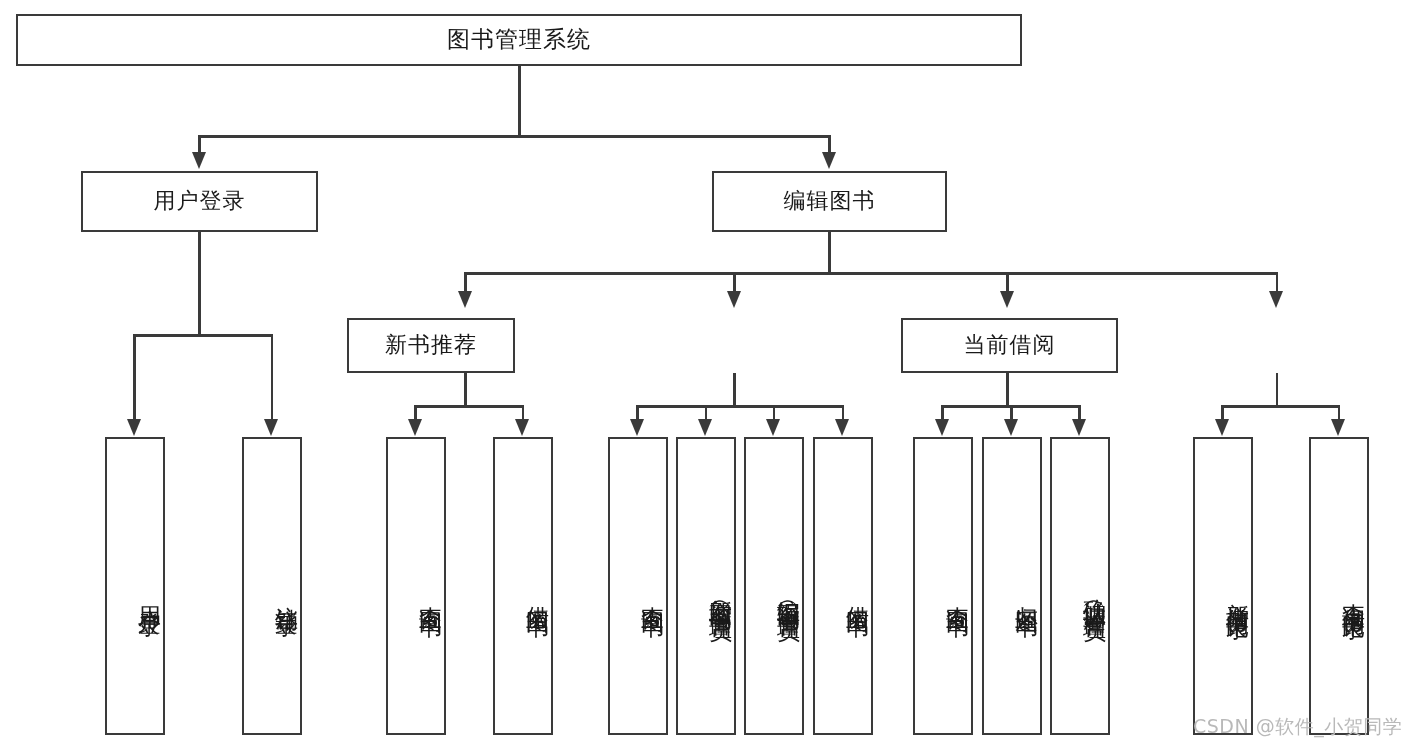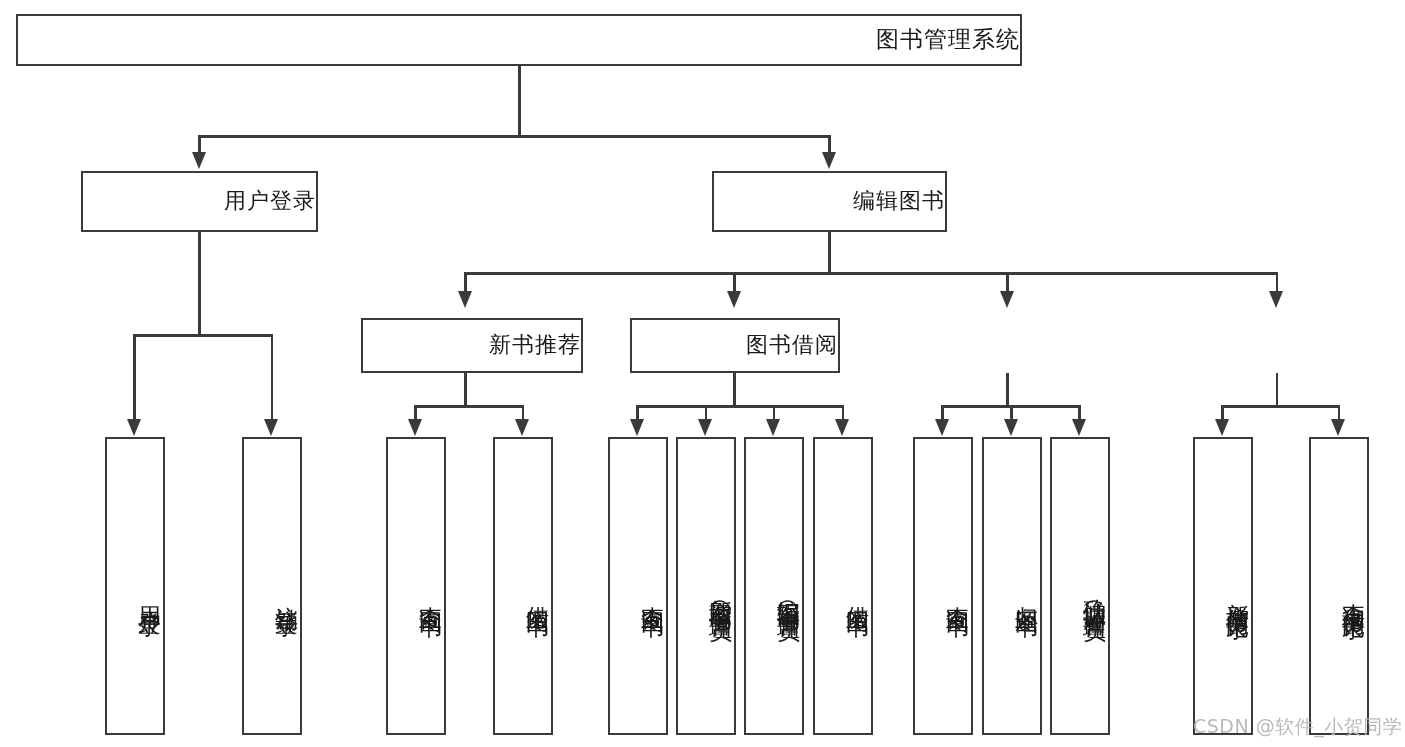--- a/index.html
+++ b/index.html
@@ -17,21 +17,21 @@
     background: #ffffff;
     overflow: hidden;
   }
   .node {
     position: absolute;
     box-sizing: border-box;
     border: 2.5px solid #3a3a3a;
     background: #ffffff;
     display: flex;
     align-items: center;
-    justify-content: flex-end;
+    justify-content: center;
     color: #1a1a1a;
   }
   .node-h {
     font-size: 22px;
     line-height: 1.1;
     letter-spacing: 1px;
     white-space: nowrap;
   }
   .node-root {
     font-size: 23px;
@@ -108,25 +108,25 @@
   <div class="ln hline" style="left:464px; top:272px; width:814px;"></div>
   <div class="ln vline" style="left:464px; top:272px; height:20px;"></div>
   <div class="ln vline" style="left:733px; top:272px; height:20px;"></div>
   <div class="ln vline" style="left:1006px; top:272px; height:20px;"></div>
   <div class="ln vline" style="left:1275.5px; top:272px; height:20px;"></div>
   <div class="arrow" style="left:457.5px; top:291px;"></div>
   <div class="arrow" style="left:726.5px; top:291px;"></div>
   <div class="arrow" style="left:999.5px; top:291px;"></div>
   <div class="arrow" style="left:1269px; top:291px;"></div>
 
-  <div class="node node-h" style="left:361px; top:318px; width:222px; height:55px;">
+  <div class="node node-h" style="left:347px; top:318px; width:168px; height:55px;">
     <span>新书推荐</span>
   </div>
-  <div class="node node-h" style="left:630px; top:318px; width:210px; height:55px;">
-    <span>图书借阅</span>
+  <div class="node node-h" style="left:901px; top:318px; width:217px; height:55px;">
+    <span>当前借阅</span>
   </div>
 
   <div class="ln vline" style="left:464px; top:373px; height:34px;"></div>
   <div class="ln hline" style="left:414px; top:405px; width:110px;"></div>
   <div class="ln vline" style="left:414px; top:405px; height:15px;"></div>
   <div class="ln vline" style="left:521.5px; top:405px; height:15px;"></div>
   <div class="arrow" style="left:407.5px; top:419px;"></div>
   <div class="arrow" style="left:515px; top:419px;"></div>
 
   <div class="ln vline" style="left:733px; top:373px; height:34px;"></div>

